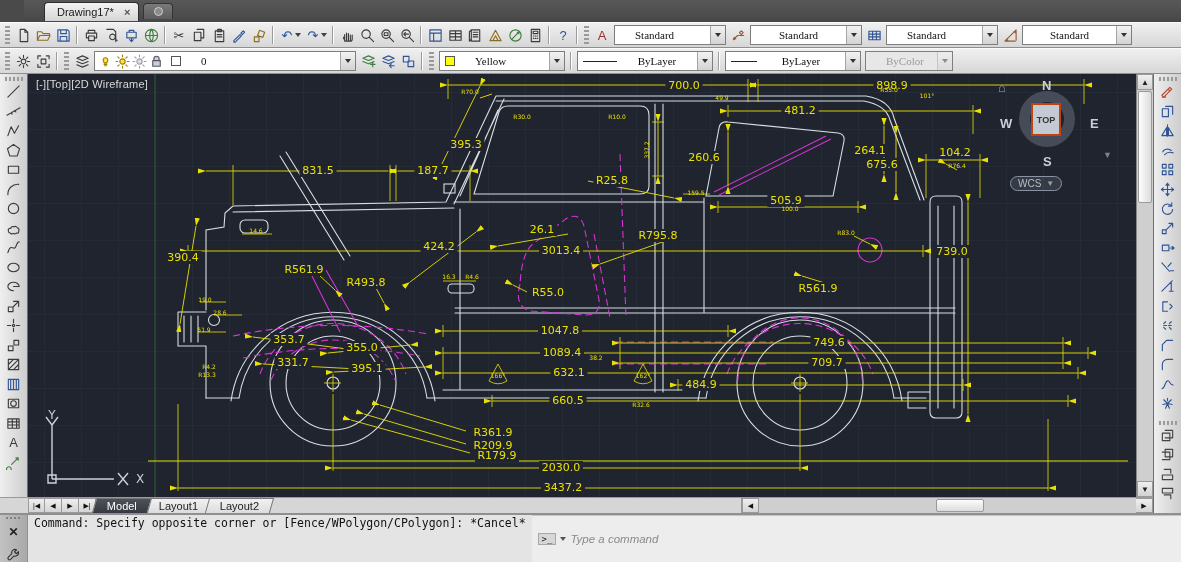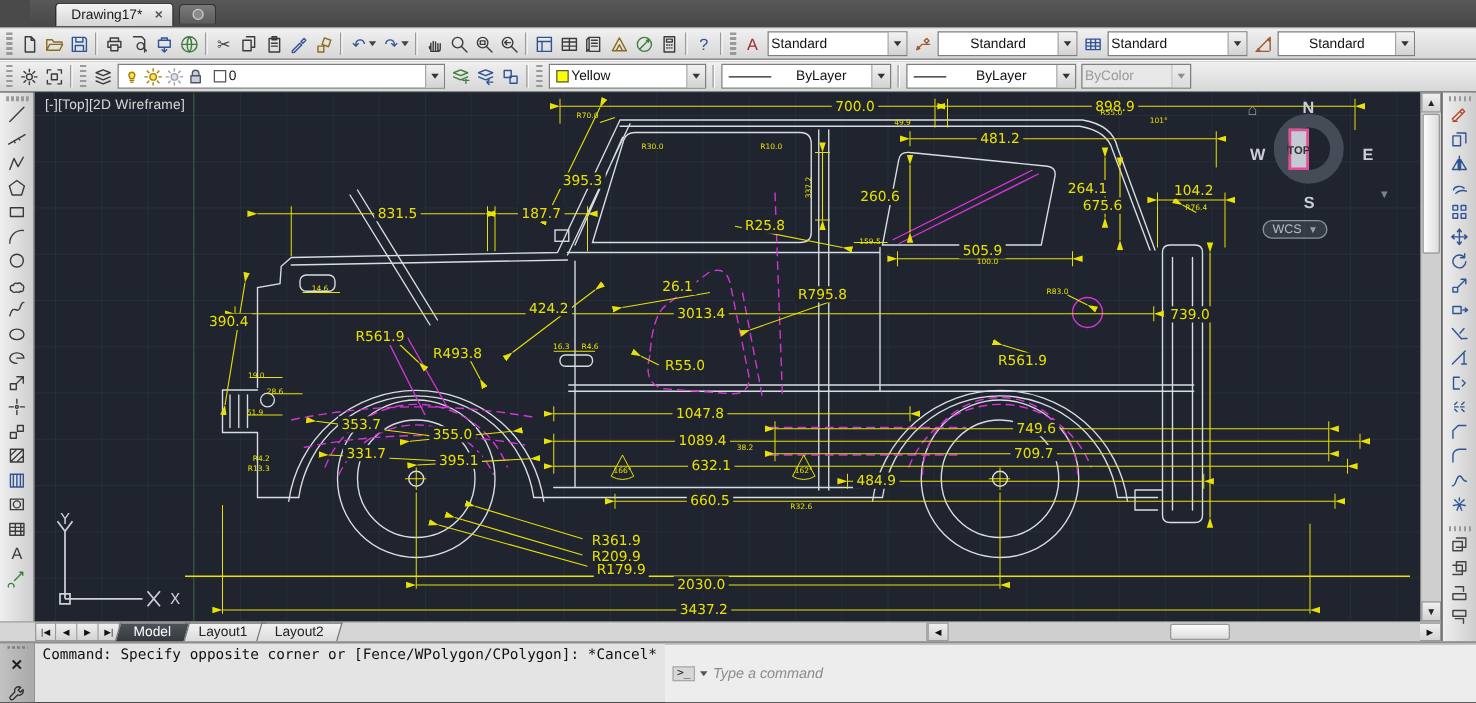--- a/index.html
+++ b/index.html
@@ -14,21 +14,21 @@
   .tab-stub i { width:9px; height:9px; border:1px solid #cfcfcf; border-radius:50%; background:#8b8b8b; }
 
   
   .trow { height:26px; background:linear-gradient(#f0f0f0,#d7d7d7); border-top:1px solid #fafafa; border-bottom:1px solid #8f8f8f; display:flex; align-items:center; padding:0 2px; }
   .grip { width:5px; height:18px; margin:0 3px; background:repeating-linear-gradient(180deg,#9a9a9a 0 2px,transparent 2px 4px); }
   .tsep { width:2px; height:18px; border-left:1px solid #9a9a9a; border-right:1px solid #ffffff; margin:0 3px; }
   .ticon { width:20px; height:20px; display:flex; align-items:center; justify-content:center; color:#3b3b3b; position:relative; border-radius:2px; }
   .tglyph { font-size:13px; line-height:1; }
   .ddmini { width:0; height:0; border-left:3px solid transparent; border-right:3px solid transparent; border-top:4px solid #444; margin:0 2px 0 -2px; align-self:center; }
   .combo { height:20px; background:#fff; border:1px solid #7e7e7e; display:flex; align-items:center; font-size:11px; color:#111; position:relative; margin:0 2px; }
-  .combo .cval { flex:1; padding:0 2px; white-space:nowrap; overflow:hidden; }
+  .combo .cval { flex:1; padding:0 20px; white-space:nowrap; overflow:hidden;font-family:Liberation Serif, serif; }
   .combo .carr { width:15px; height:100%; background:linear-gradient(#f2f2f2,#d3d3d3); border-left:1px solid #a5a5a5; display:flex; align-items:center; justify-content:center; }
   .combo .carr::after { content:""; width:0; height:0; border-left:3.5px solid transparent; border-right:3.5px solid transparent; border-top:4.5px solid #333; }
   .combo.disabled { background:#e7e7e7; }
   .combo.disabled .cval { color:#9a9a9a; }
   .lsample { width:34px; border-top:1.6px solid #222; margin-left:5px; }
   .csw { width:10px; height:10px; border:1px solid #555; margin-left:5px; }
   .layer-mini { display:flex; align-items:center; gap:2px; padding-left:3px; }
   .layer-mini .ticon { width:15px; height:16px; }
 
   
@@ -43,21 +43,21 @@
   .vp-label { position:absolute; left:8px; top:4px; color:#d8d8d8; font-size:11px; letter-spacing:.2px; z-index:5; }
   svg text { font-family:"DejaVu Sans", sans-serif; }
 
   
   .viewcube { position:absolute; right:18px; top:4px; width:120px; height:122px; z-index:6; }
   .vc-home { position:absolute; left:0; top:2px; color:#9aa0aa; font-size:13px; }
   .vc-ring { position:absolute; left:21px; top:13px; width:56px; height:56px; border:11px solid #454b57; border-radius:50%; }
   .vc-l { position:absolute; color:#c9ced8; font-size:13px; font-weight:bold; }
   .vc-n { left:44px; top:0px; } .vc-s { left:45px; top:76px; }
   .vc-w { left:2px; top:38px; } .vc-e { left:92px; top:38px; }
-  .vc-top { position:absolute; left:33px; top:25px; width:16px; height:33px; background:#c3cad3; border:2px solid #ec4899; display:flex; align-items:center; justify-content:center; font-size:9px; font-weight:bold; color:#333; }
+  .vc-top { position:absolute; left:33px; top:25px; width:30px; height:33px; background:#c3cad3; border:2px solid #c2410c; display:flex; align-items:center; justify-content:center; font-size:9px; font-weight:bold; color:#333; }
   .vc-dd { position:absolute; right:6px; top:72px; color:#7d838d; font-size:9px; }
   .wcs { position:absolute; left:12px; top:98px; border:1px solid #8a93a2; border-radius:9px; background:rgba(190,200,215,.14); color:#b7bec9; font-size:10px; padding:1px 7px; display:flex; gap:5px; align-items:center; }
   .wcs i { font-style:normal; font-size:8px; color:#96a0ad; }
 
   
   .vscroll { width:17px; background:#cfcfcf; border-left:1px solid #888; display:flex; flex-direction:column; }
   .sbtn { height:16px; background:linear-gradient(#f0f0f0,#d2d2d2); border:1px solid #999; display:flex; align-items:center; justify-content:center; font-size:8px; color:#222; }
   .vthumb { height:112px; margin:1px 1px; background:linear-gradient(90deg,#fdfdfd,#dcdcdc); border:1px solid #999; border-radius:2px; }
   .vtrack { flex:1; }
 

